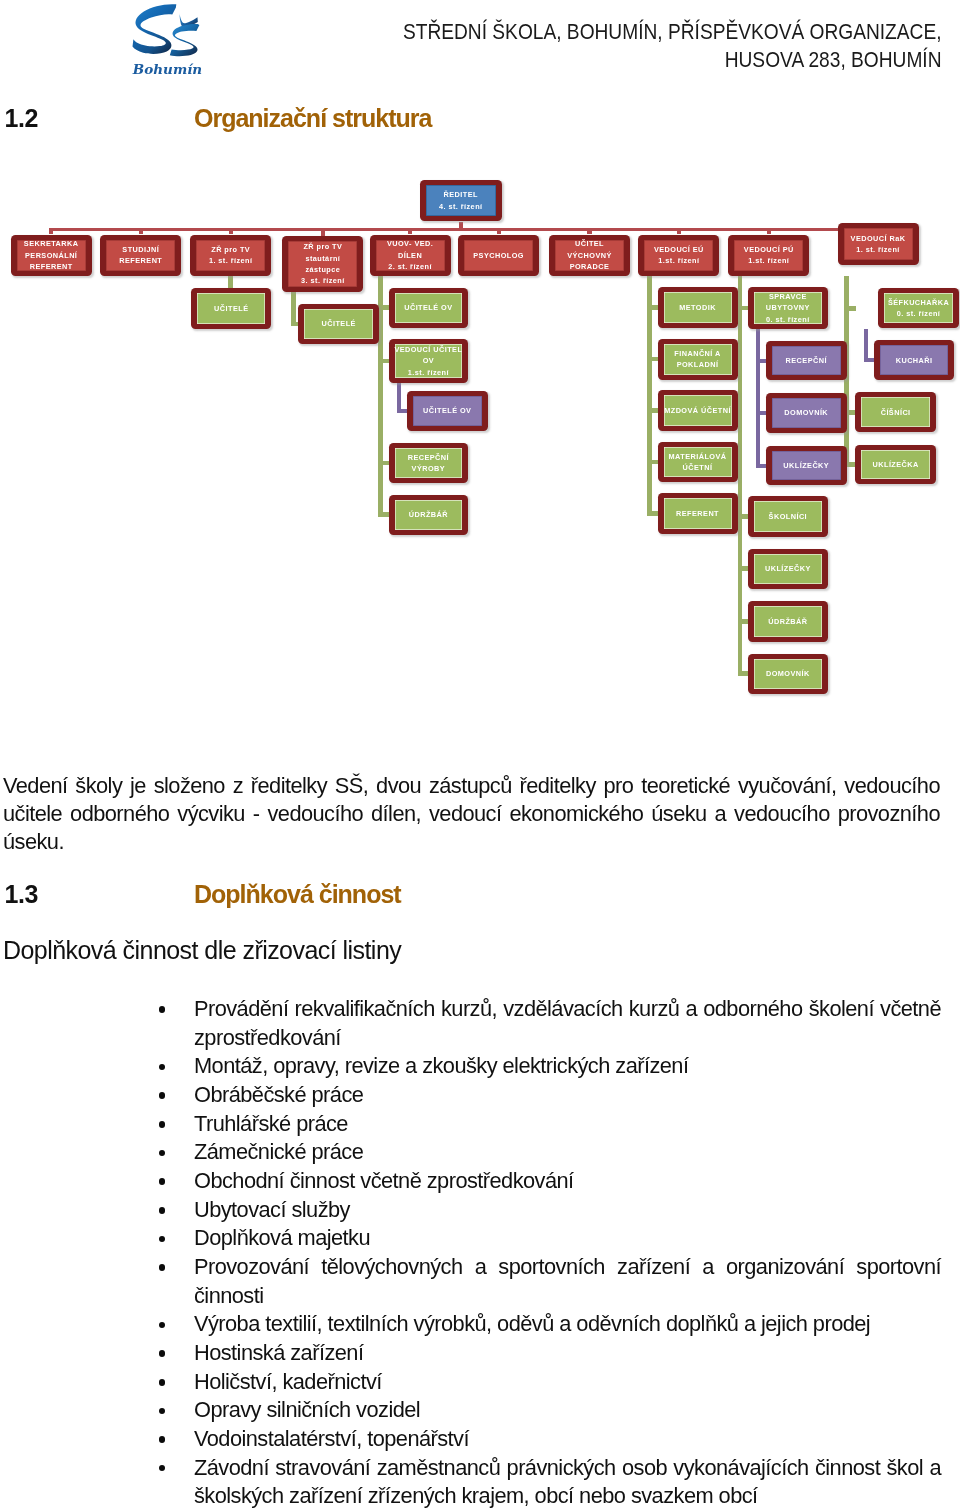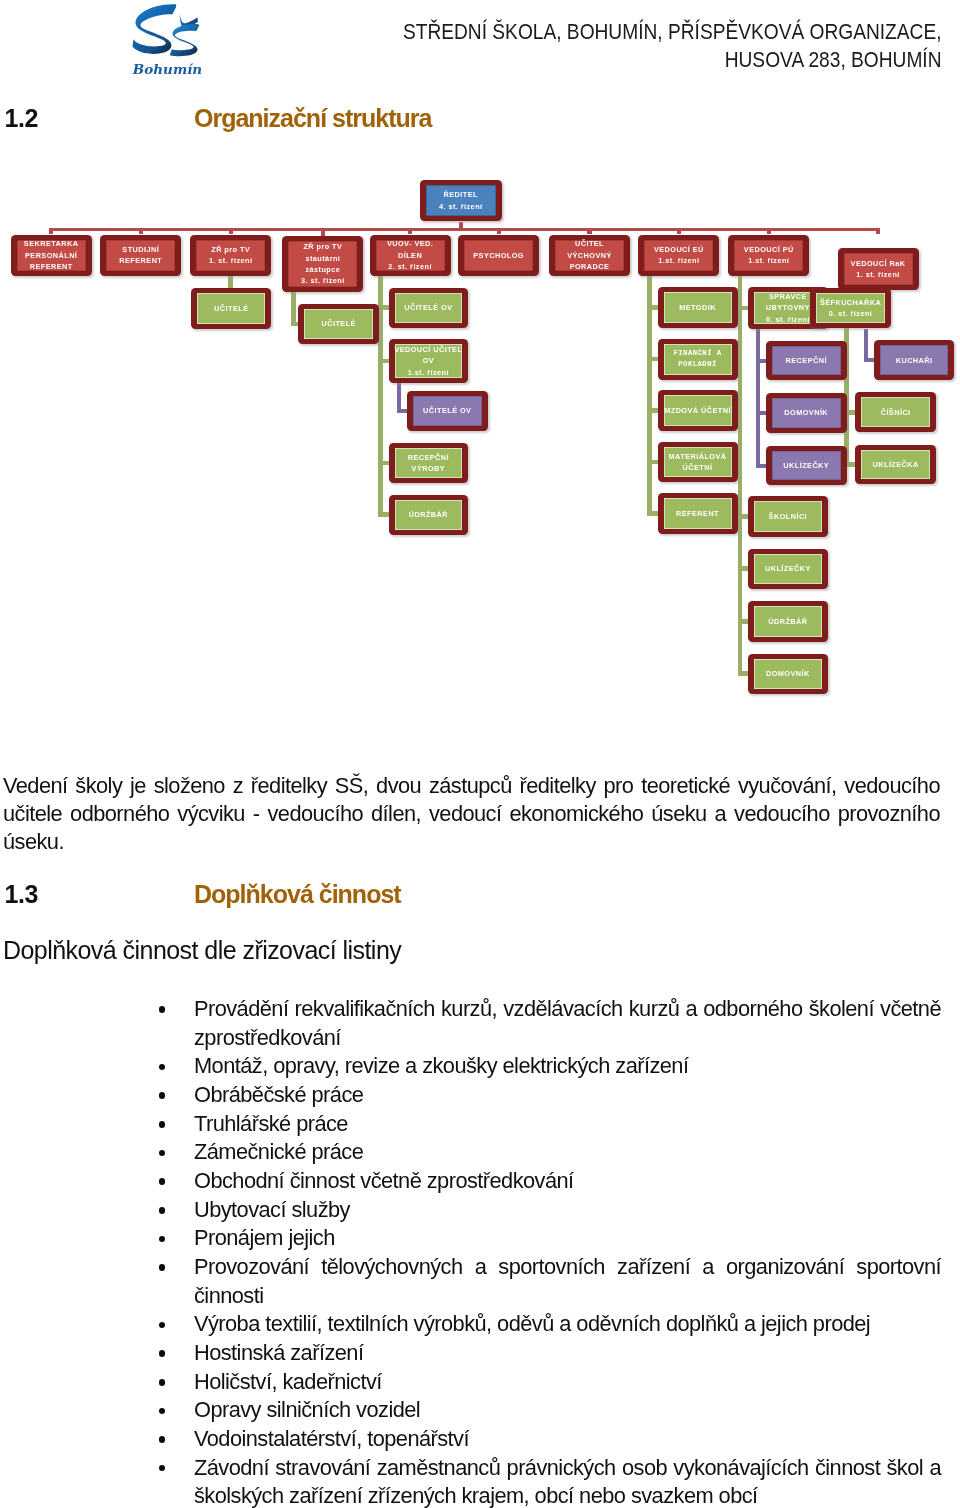--- a/index.html
+++ b/index.html
@@ -208,21 +208,21 @@
 PORADCE</span>
       </div>
 <div class="card c-level1" style="left:638.4px;top:64.5px;width:81.0px;height:41.5px;">
         <span>VEDOUCÍ EÚ
 1.st. řízení</span>
       </div>
 <div class="card c-level1" style="left:728.3px;top:64.5px;width:81.0px;height:41.5px;">
         <span>VEDOUCÍ PÚ
 1.st. řízení</span>
       </div>
-<div class="card c-level1" style="left:837.5px;top:78px;width:81.0px;height:41.5px;">
+<div class="card c-level1" style="left:837.5px;top:53px;width:81.0px;height:41.5px;">
         <span>VEDOUCÍ RaK
 1. st. řízení</span>
       </div>
 <div class="card c-level2" style="left:191.3px;top:118.0px;width:80.0px;height:40.5px;">
         <span>UČITELÉ</span>
       </div>
 <div class="card c-level2" style="left:298.4px;top:133.8px;width:80.7px;height:40.6px;">
         <span>UČITELÉ</span>
       </div>
 <div class="card c-level2" style="left:388.6px;top:117.7px;width:79.5px;height:40.0px;">
@@ -239,21 +239,21 @@
 <div class="card c-level2" style="left:388.6px;top:273.0px;width:79.5px;height:40.0px;">
         <span>RECEPČNÍ
 VÝROBY</span>
       </div>
 <div class="card c-level2" style="left:388.6px;top:324.5px;width:79.5px;height:40.0px;">
         <span>ÚDRŽBÁŘ</span>
       </div>
 <div class="card c-level2" style="left:657.5px;top:116.9px;width:80.1px;height:40.9px;">
         <span>METODIK</span>
       </div>
-<div class="card c-level2" style="left:657.5px;top:168.7px;width:80.1px;height:40.9px;font-family:Liberation Mono, monospace;">
+<div class="card c-level2" style="left:657.5px;top:168.7px;width:80.1px;height:40.9px;">
         <span>FINANČNÍ A
 POKLADNÍ</span>
       </div>
 <div class="card c-level2" style="left:657.5px;top:220.0px;width:80.1px;height:40.9px;">
         <span>MZDOVÁ ÚČETNÍ</span>
       </div>
 <div class="card c-level2" style="left:657.5px;top:271.6px;width:80.1px;height:40.9px;">
         <span>MATERIÁLOVÁ
 ÚČETNÍ</span>
       </div>
@@ -279,21 +279,21 @@
       </div>
 <div class="card c-level2" style="left:747.5px;top:378.5px;width:80.7px;height:40.5px;">
         <span>UKLÍZEČKY</span>
       </div>
 <div class="card c-level2" style="left:747.5px;top:431.0px;width:80.7px;height:40.5px;">
         <span>ÚDRŽBÁŘ</span>
       </div>
 <div class="card c-level2" style="left:747.5px;top:483.5px;width:80.7px;height:40.5px;">
         <span>DOMOVNÍK</span>
       </div>
-<div class="card c-level2" style="left:810px;top:118.3px;width:81.1px;height:39.9px;">
+<div class="card c-level2" style="left:878px;top:118.3px;width:81.1px;height:39.9px;">
         <span>ŠÉFKUCHAŘKA
 0. st. řízení</span>
       </div>
 <div class="card c-level3" style="left:873.9px;top:170.3px;width:80.4px;height:39.9px;">
         <span>KUCHAŘI</span>
       </div>
 <div class="card c-level2" style="left:855.1px;top:222.3px;width:81.1px;height:40.1px;">
         <span>ČÍŠNÍCI</span>
       </div>
 <div class="card c-level2" style="left:855.1px;top:274.5px;width:81.1px;height:39.6px;">
@@ -305,21 +305,21 @@
 <div class="h-title" style="left:194px;top:880px;">Doplňková činnost</div>
 <div class="sub" style="left:3px;top:937px;">Doplňková činnost dle zřizovací listiny</div>
 <ul class="bl" style="left:158.5px;top:995px;width:782.5px;">
   <li>Provádění rekvalifikačních kurzů, vzdělávacích kurzů a odborného školení včetně zprostředkování</li>
   <li>Montáž, opravy, revize a zkoušky elektrických zařízení</li>
   <li>Obráběčské práce</li>
   <li>Truhlářské práce</li>
   <li>Zámečnické práce</li>
   <li>Obchodní činnost včetně zprostředkování</li>
   <li>Ubytovací služby</li>
-  <li>Pronájem jejich</li>
+  <li>Doplňková majetku</li>
   <li>Provozování tělovýchovných a sportovních zařízení a organizování sportovní činnosti</li>
   <li>Výroba textilií, textilních výrobků, oděvů a oděvních doplňků a jejich prodej</li>
   <li>Hostinská zařízení</li>
   <li>Holičství, kadeřnictví</li>
   <li>Opravy silničních vozidel</li>
   <li>Vodoinstalatérství, topenářství</li>
   <li>Závodní stravování zaměstnanců právnických osob vykonávajících činnost škol a školských zařízení zřízených krajem, obcí nebo svazkem obcí</li>
 </ul>
 </div>
 

